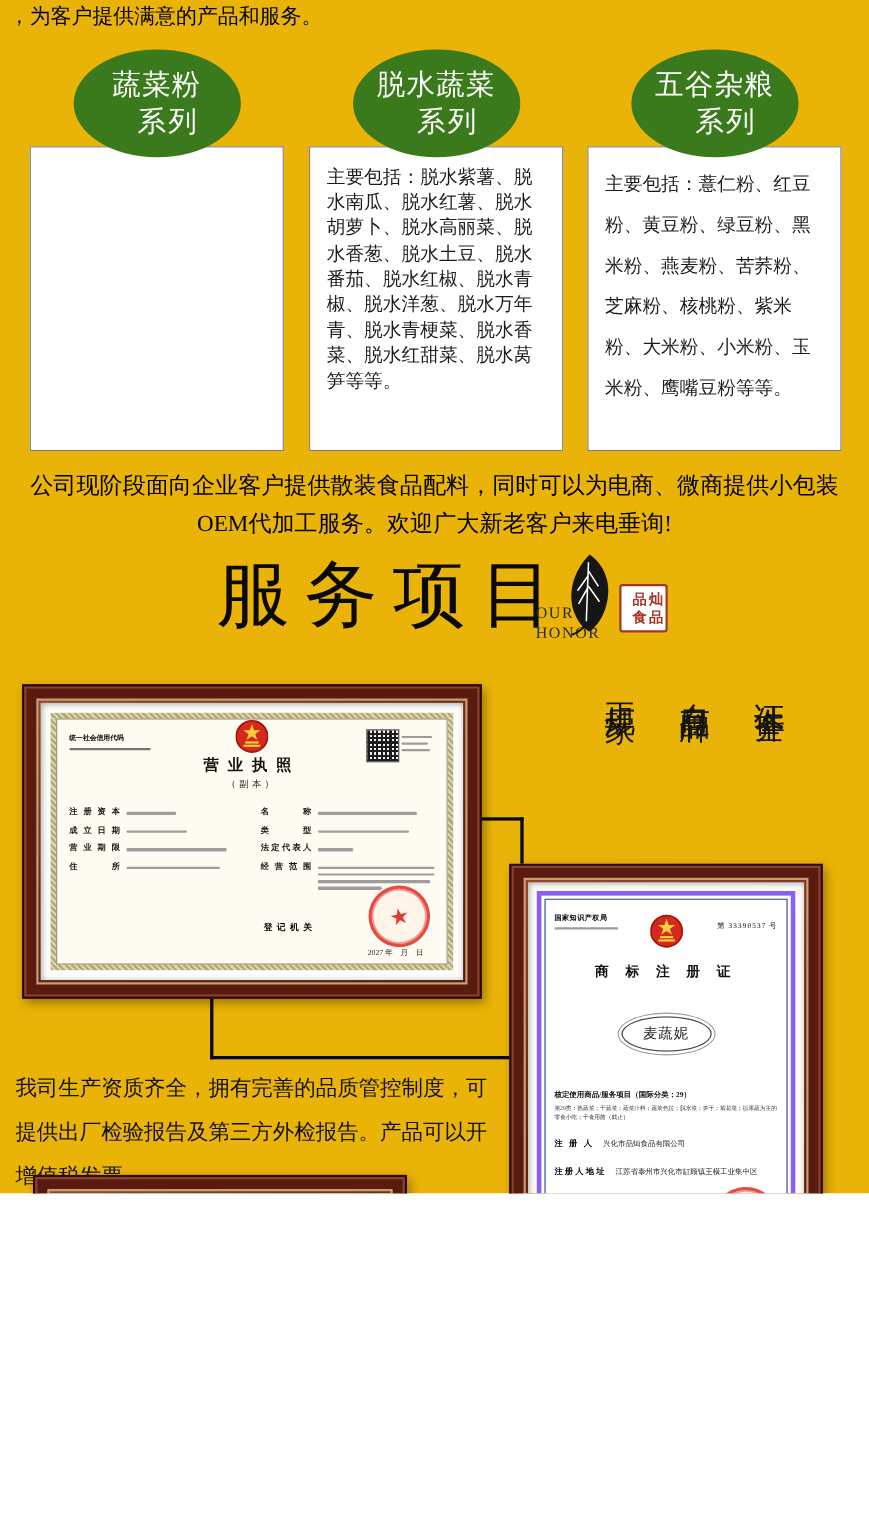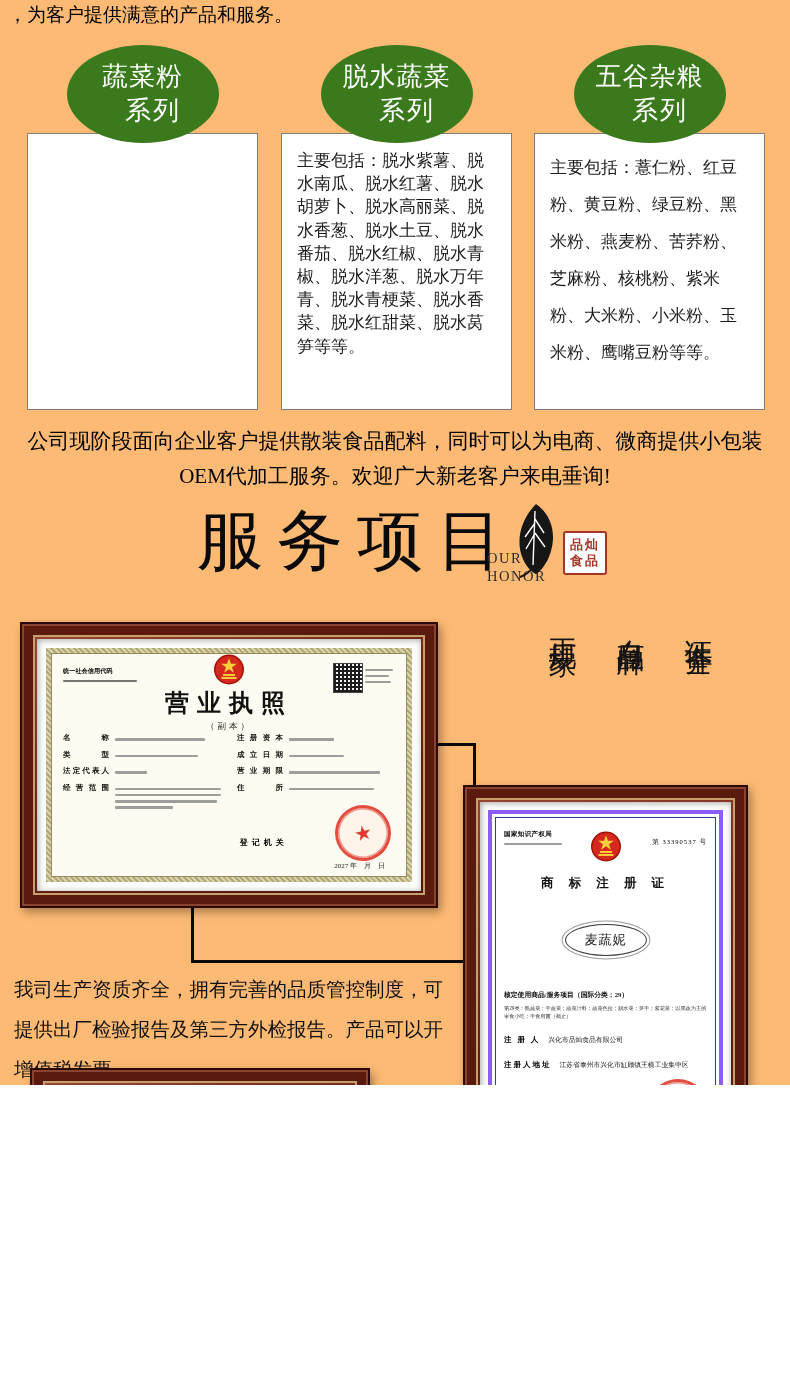--- a/index.html
+++ b/index.html
@@ -1,18 +1,18 @@
 <!DOCTYPE html>
 <html><head>
 <meta charset="utf-8">
 <style>
   html,body{margin:0;padding:0;background:#ffffff;}
   *{box-sizing:border-box;}
   #canvas{
-    position:relative;width:790px;height:1085px;overflow:hidden;background:#fdba74;
+    position:relative;width:790px;height:1085px;overflow:hidden;background:#eab308;
     font-family:"Liberation Serif","DejaVu Serif",serif;color:#000;
   }
   
   .intro{position:absolute;left:8px;top:2px;font-size:19px;color:#000;}
   
   .series-box{position:absolute;top:133px;width:231px;height:277px;border:1px solid #7d7d7d;background:#fff;}
   .series-box.b1{left:27px;}  .series-box.b2{left:281px;}  .series-box.b3{left:534px;}
   .badge{
     position:absolute;left:50%;top:-89px;transform:translateX(-50%);
     width:152px;height:98px;border-radius:50%;background:#3a7a1c;
@@ -24,21 +24,21 @@
   .series-body{padding:15px 13px 0 15px;font-size:17px;line-height:23.2px;color:#1b1b1b;}
   .series-box.b3 .series-body{line-height:37px;}
   
   .oem{position:absolute;left:25px;top:424px;width:740px;text-align:center;font-size:21px;line-height:35px;color:#000;}
   
   .honor-title{position:absolute;left:197px;top:496px;font-size:66px;letter-spacing:14px;color:#0a0a0a;}
   .honor-en{position:absolute;left:487px;top:549px;font-size:14.5px;line-height:18px;letter-spacing:1.5px;color:#2b2b2b;}
   .leaf{position:absolute;left:512px;top:503px;width:46px;height:75px;}
   .honor-seal{
     position:absolute;left:563px;top:531px;width:44px;height:44px;border:2.5px solid #a53527;border-radius:3px;
-    display:flex;flex-direction:column;align-items:center;justify-content:center;color:#a53527;
+    display:flex;flex-direction:column;align-items:flex-end;justify-content:center;color:#a53527;
     font-size:13px;line-height:16px;font-weight:bold;letter-spacing:2px;background:#fff;
   }
   
   .conn{position:absolute;background:#0a0a0a;z-index:1;}
   
   .frame{
     position:absolute;z-index:2;padding:17px;
     background:linear-gradient(160deg,#9a4a33,#6d2317 45%,#4e150a);
     box-shadow:inset 0 0 0 2px #2c0a04,inset 0 0 0 4px #8a4330,inset 0 0 0 13px #5a1a0d,inset 0 0 0 15px #c5a06e,3px 4px 9px rgba(0,0,0,.35);
   }
@@ -62,21 +62,21 @@
     display:flex;align-items:center;justify-content:center;
     transform:rotate(-12deg);color:rgba(222,38,26,.9);background:rgba(255,60,40,.04);
   }
   .t45{font-size:4.5px;} .t6{font-size:6.2px;} .t7{font-size:7px;} .t75{font-size:7.5px;}
   .bold{font-weight:bold;}
   
   .bl-frame{left:20px;top:622px;width:418px;height:286px;}
   .emblem{position:absolute;left:50%;transform:translateX(-50%);top:0;}
   .bl-uscc{position:absolute;left:12px;top:14px;width:80px;}
   .bl-titlebox{position:absolute;left:0;right:0;top:34px;text-align:center;}
-  .bl-title{font-size:24px;font-weight:bold;letter-spacing:8px;color:#111;}
+  .bl-title{font-size:14px;font-weight:bold;letter-spacing:8px;color:#111;}
   .bl-copy{font-size:8.5px;letter-spacing:3px;margin-top:2px;color:#222;}
   .bl-qrbox{position:absolute;right:10px;top:10px;width:64px;display:flex;flex-wrap:wrap;gap:2px;}
   .bl-qrbox .qr{width:30px;height:30px;}
   .bl-fields{display:flex;gap:16px;padding:0 12px;margin-top:80px;}
   .bl-col{flex:1;}
   .frow{display:flex;margin-bottom:5.5px;}
   .flab{font-size:7.5px;font-weight:bold;width:46px;flex-shrink:0;margin-right:6px;color:#111;text-align-last:justify;}
   .fval{flex:1;padding-top:1.5px;}
   .bl-foot{position:absolute;left:0;right:0;bottom:4px;height:56px;}
   .bl-reg{position:absolute;left:53%;top:20px;font-size:8px;font-weight:bold;letter-spacing:4px;}
@@ -215,20 +215,46 @@
           <div class="qr"></div>
           <div style="width:28px;padding-top:2px;">
             <span class="micro-line" style="width:28px"></span>
             <span class="micro-line" style="width:24px"></span>
             <span class="micro-line" style="width:26px"></span>
           </div>
         </div>
         <div class="bl-fields">
           <div class="bl-col">
             <div class="frow">
+                <span class="flab">注册资本</span>
+              <span class="fval">
+                  <span class="micro-line" style="width:42%"></span>
+                </span>
+              </div>
+            <div class="frow">
+                <span class="flab">成立日期</span>
+              <span class="fval">
+                  <span class="micro-line" style="width:52%"></span>
+                </span>
+              </div>
+            <div class="frow">
+                <span class="flab">营业期限</span>
+              <span class="fval">
+                  <span class="micro-line" style="width:86%"></span>
+                </span>
+              </div>
+            <div class="frow">
+                <span class="flab">住所</span>
+              <span class="fval">
+                  <span class="micro-line" style="width:80%"></span>
+                </span>
+              </div>
+          </div>
+          <div class="bl-col">
+            <div class="frow">
                 <span class="flab">名称</span>
               <span class="fval">
                   <span class="micro-line" style="width:85%"></span>
                 </span>
               </div>
             <div class="frow">
                 <span class="flab">类型</span>
               <span class="fval">
                   <span class="micro-line" style="width:78%"></span>
                 </span>
@@ -240,46 +266,20 @@
                 </span>
               </div>
             <div class="frow">
                 <span class="flab">经营范围</span>
               <span class="fval">
                 <span class="micro-line" style="width:100%"></span>
                 <span class="micro-line" style="width:100%"></span>
                 <span class="micro-line" style="width:96%"></span>
                 <span class="micro-line" style="width:55%"></span>
               </span>
-              </div>
-          </div>
-          <div class="bl-col">
-            <div class="frow">
-                <span class="flab">注册资本</span>
-              <span class="fval">
-                  <span class="micro-line" style="width:42%"></span>
-                </span>
-              </div>
-            <div class="frow">
-                <span class="flab">成立日期</span>
-              <span class="fval">
-                  <span class="micro-line" style="width:52%"></span>
-                </span>
-              </div>
-            <div class="frow">
-                <span class="flab">营业期限</span>
-              <span class="fval">
-                  <span class="micro-line" style="width:86%"></span>
-                </span>
-              </div>
-            <div class="frow">
-                <span class="flab">住所</span>
-              <span class="fval">
-                  <span class="micro-line" style="width:80%"></span>
-                </span>
               </div>
           </div>
         </div>
         <div class="bl-foot">
           <span class="bl-reg">登记机关</span>
           <div class="seal-round bl-seal">
             <span>★</span>
           </div>
           <div class="bl-date t7">2027 年　月　日</div>
         </div>

